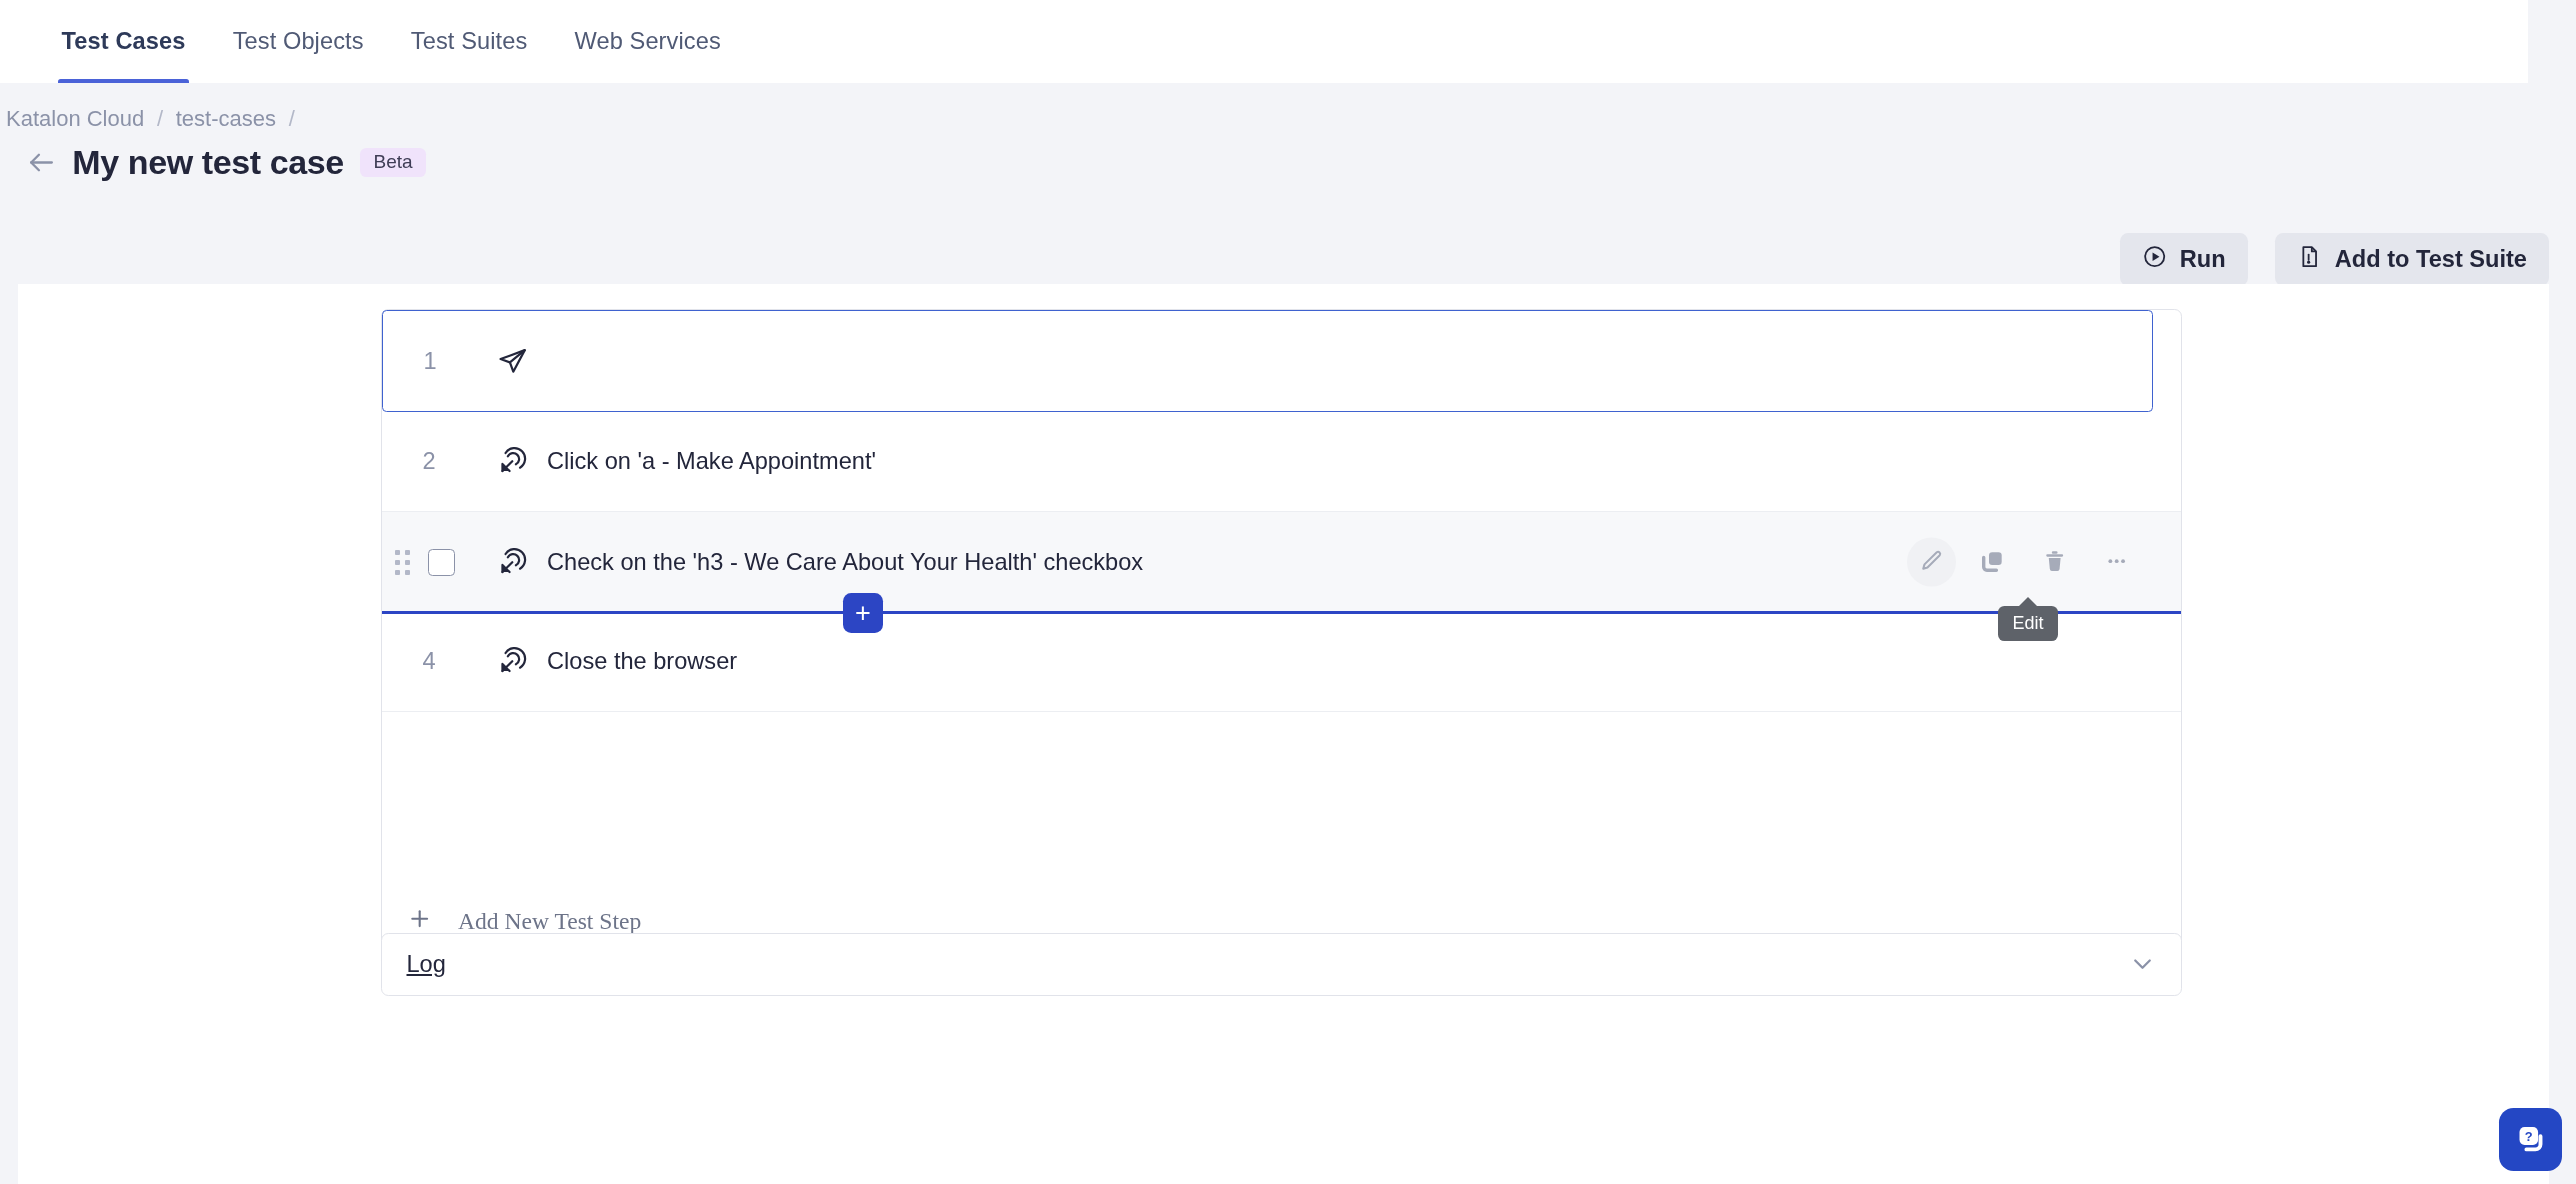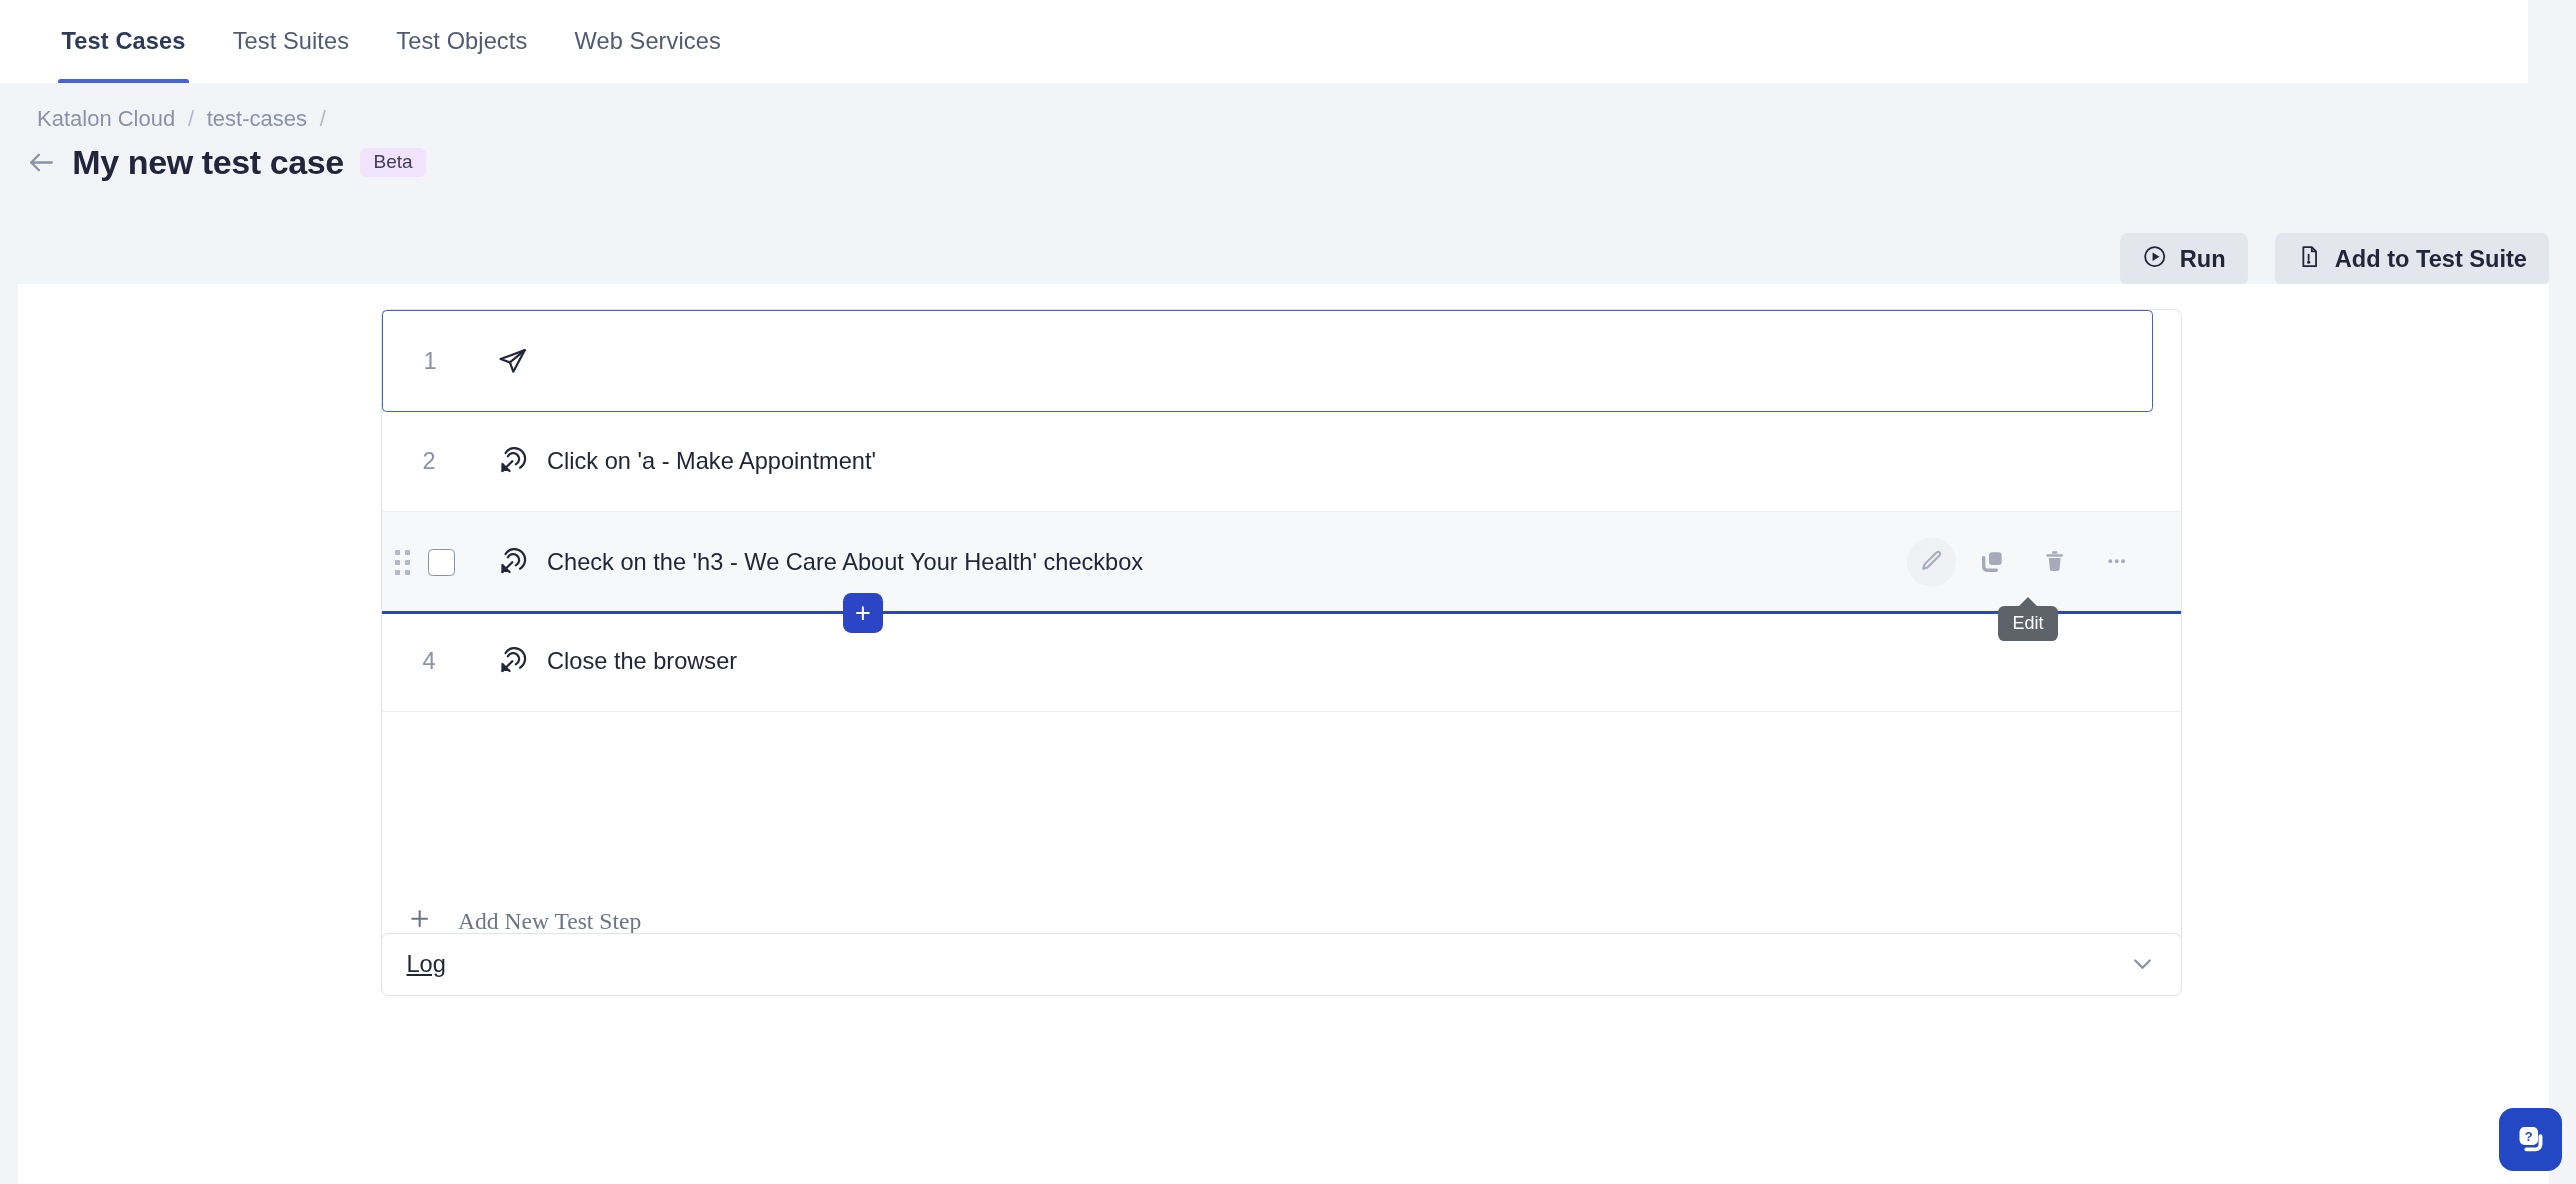--- a/index.html
+++ b/index.html
@@ -46,21 +46,21 @@
 
   
   .header {
     position: absolute;
     left: 0; top: 83px;
     width: 2576px; height: 200px;
     background: #f3f4f8;
   }
   .breadcrumb {
     position: absolute;
-    left: 37px; top: 23px;
+    left: 6px; top: 23px;
     display: flex;
     align-items: flex-end;
     font-size: 22px;
     color: #8b92a8;
   }
   .bc-item { cursor: pointer; }
   .bc-sep { margin: 0 12.7px; color: #b3b8c8; }
 
   .title-row {
     position: absolute;
@@ -348,24 +348,24 @@
   }
 </style>
 </head>
 <body>
 
 <div class="tabbar">
   <div class="tab active">
     <span>Test Cases</span>
   </div>
   <div class="tab">
+    <span>Test Objects</span>
+  </div>
+  <div class="tab">
     <span>Test Suites</span>
-  </div>
-  <div class="tab">
-    <span>Test Objects</span>
   </div>
   <div class="tab">
     <span>Web Services</span>
   </div>
 </div>
 
 <div class="header">
 
   <div class="breadcrumb">
     <span class="bc-item">Katalon Cloud</span>

